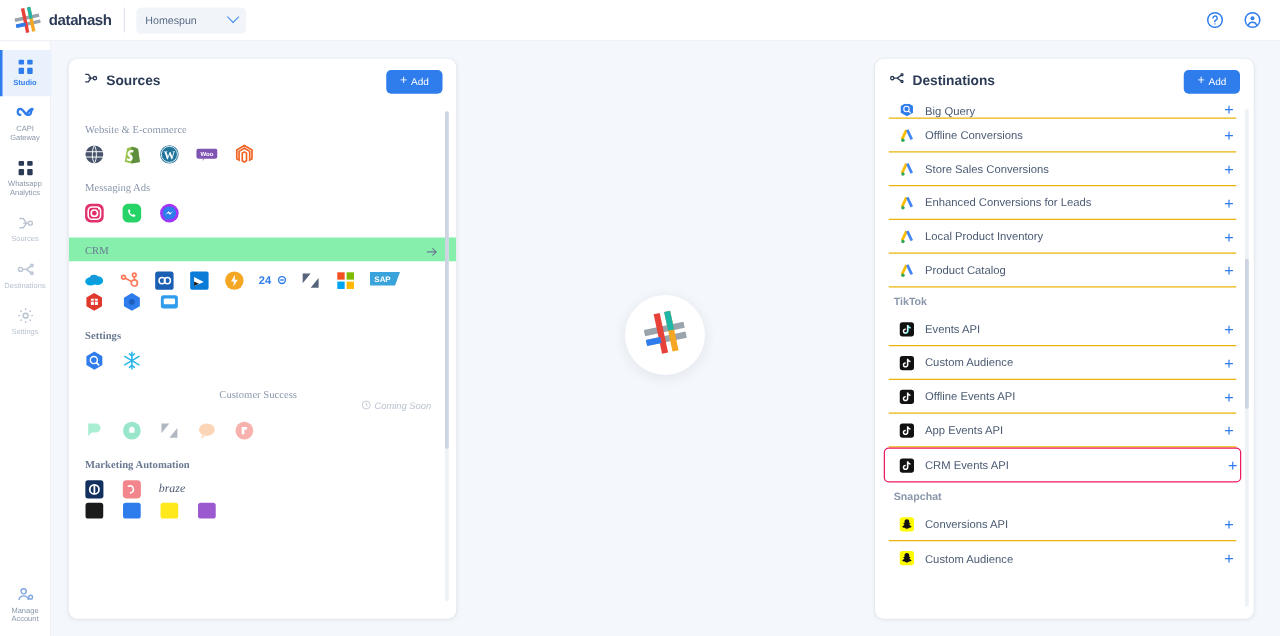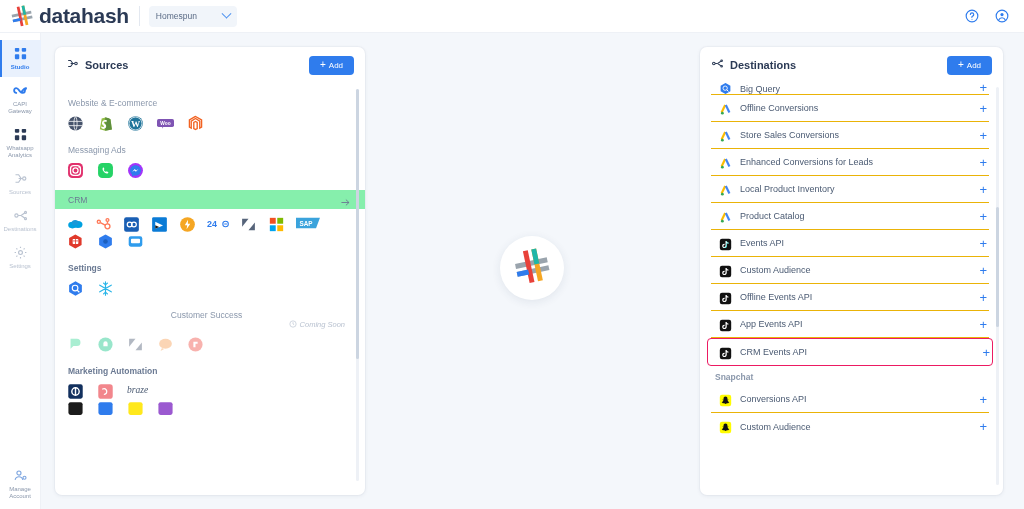--- a/index.html
+++ b/index.html
@@ -15,21 +15,21 @@
   .topbar {
     position: absolute; top: 0; left: 0; width: 1024px; height: 33px;
     background: #ffffff;
     display: flex; align-items: center;
     border-bottom: 1px solid #eef1f6;
     z-index: 20;
   }
   .brand { display: flex; align-items: center; padding-left: 11px; gap: 6px; }
   .brand-mark { width: 22px; height: 22px; position: relative; display:block; }
   .brand-name {
-    font-size: 21px; font-weight: bold; color: #2b3a55;
+    font-size: 12px; font-weight: bold; color: #2b3a55;
     letter-spacing: -.3px;
   }
   .brand-divider { width: 1px; height: 20px; background: #e3e8f0; margin: 0 9px 0 10px; }
   .workspace-select {
     width: 88px; height: 21px; background: #f1f5fa; border-radius: 4px;
     display: flex; align-items: center; justify-content: space-between;
     padding: 0 7px; cursor: pointer;
   }
   .workspace-select span { font-size: 8.5px; color: #5a6b85; }
   .chev { width: 7px; height: 7px; border-right: 1.4px solid #4a90f0; border-bottom: 1.4px solid #4a90f0;
@@ -82,21 +82,21 @@
     height: 19px; min-width: 45px; display: flex; align-items: center; justify-content: center;
     gap: 3px; font-size: 8px; cursor: pointer; padding: 0 8px;
   }
   .add-plus { font-size: 10px; line-height: 1; }
 
   
   .src-body {
     position: relative; height: 406px; overflow: hidden; padding: 0 0 0 0;
   }
   .src-scroll { padding: 2px 20px 0 12px; }
-  .grp-title { font-size: 8.5px; color: #8a97ab; margin: 13px 0 7px 1px; }
+  .grp-title { font-size: 8.5px; color: #8a97ab; margin: 13px 0 7px 1px; font-family: Liberation Serif, serif; }
   .grp-title.dark { color: #6b7a93; font-weight: bold; }
   .grp-row-head {
     display: flex; align-items: center; background: #86efac; margin: 11px -20px 7px -12px;
     padding: 4px 14px 4px 13px;
   }
   .grp-row-head .grp-title { margin: 0; color: #6b7a93; }
   .grp-arrow { margin-left: auto; width: 11px; height: 11px; }
   .coming-soon {
     margin-left: auto; display: flex; align-items: flex-start; gap: 3px;
     font-size: 7.5px; color: #b9c2d0; font-style: italic;
@@ -665,20 +665,21 @@
             <svg viewBox="0 0 24 24" width="13" height="13">
                 <path d="M9.6 2.6 3 16.6l3.6 2 6.6-14z" fill="#fbbc04"></path>
                 <path d="M14.4 2.6 21 16.6l-3.6 2-6.6-14z" fill="#4285f4"></path>
                 <circle cx="6.2" cy="18.8" r="2.6" fill="#34a853"></circle>
               </svg>
           </span>
           <span class="dst-label">Product Catalog</span>
           <span class="dst-plus">+</span>
         </div>
 
+        <div class="dst-group-label">TikTok</div>
 
         <div class="dst-row">
           <span class="dst-ico">
             <svg viewBox="0 0 24 24" width="13" height="13">
                 <rect x="1.5" y="1.5" width="21" height="21" rx="4" fill="#111"></rect>
             <path d="M14.2 5.4c.3 1.7 1.4 2.8 3.1 3v2.2c-1.1 0-2.1-.3-3-.9v4.6c0 2.5-2 4.3-4.3 4.3s-4.1-1.8-4.1-4 1.9-4.1 4.4-3.8v2.3c-1.2-.3-2.2.4-2.2 1.5 0 1 .8 1.8 1.9 1.8 1.1 0 2-.8 2-2V5.4z" fill="#fff"></path>
             <path d="M13.4 5.4c.3 1.7 1.4 2.8 3.1 3v1.1c-1.1 0-2.1-.3-3-.9v4.6c0 2.5-2 4.3-4.3 4.3-.7 0-1.4-.2-1.9-.5.8.9 1.9 1.4 3.2 1.4 2.3 0 4.3-1.8 4.3-4.3V9.6c.9.6 1.9.9 3 .9V8.4c-1.7-.2-2.8-1.3-3.1-3z" fill="#25f4ee" opacity=".75"></path>
               </svg>
           </span>
           <span class="dst-label">Events API</span>

